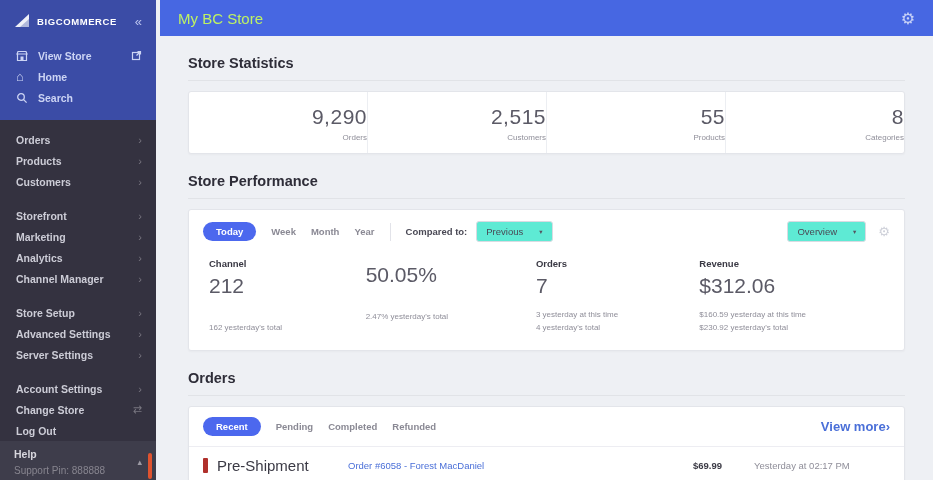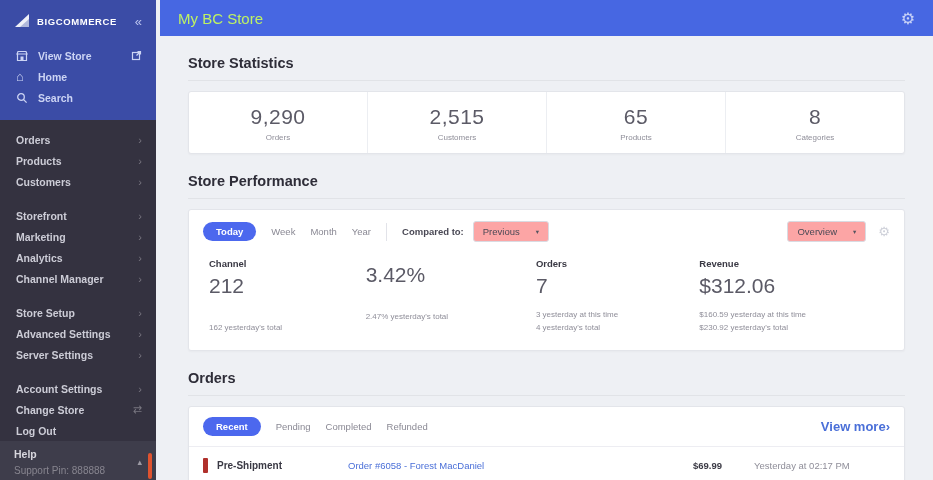--- a/index.html
+++ b/index.html
@@ -41,55 +41,55 @@
   .gear { margin-left:auto; color:#c9d3f7; font-size:16px; cursor:pointer; }
   
   .content { position:absolute; left:160px; top:36px; right:0; bottom:0;
     padding:0 28px; overflow:hidden; }
   h2.section { font-size:14.5px; font-weight:700; color:#2e2d38;
     margin-top:19px; padding-bottom:9px; border-bottom:1px solid rgba(0,0,0,.05); }
   .card { background:#fff; border:1px solid #e3e5ea; border-radius:3px;
     margin-top:10px; box-shadow:0 1px 2px rgba(20,20,40,.03); }
   
   .stats-card { display:flex; }
-  .stat-cell { flex:1; text-align:center; padding:13px 0 11px; border-right:1px solid #eceef2; }
+  .stat-cell { flex:1; text-align:right; padding:13px 0 11px; border-right:1px solid #eceef2; }
   .stat-cell:last-child { border-right:none; }
   .stat-value { font-size:21px; color:#5b5a66; letter-spacing:.5px; }
   .stat-label { font-size:8px; color:#8f8e99; margin-top:4px; }
   
   .perf-toolbar { display:flex; align-items:center; padding:11px 14px 9px; }
   .pill { background:#4c68ee; color:#fff; border:none; border-radius:12px;
     padding:4px 13px; font-size:9.5px; font-weight:700; cursor:pointer;
     font-family:inherit; }
   .tab-plain { background:none; border:none; color:#8a8994; font-size:9.5px;
-    font-weight:400; margin-left:15px; cursor:pointer; font-family:inherit; }
+    font-weight:700; margin-left:15px; cursor:pointer; font-family:inherit; }
   .vdiv { width:1px; height:18px; background:#e2e3e9; margin:0 15px; }
   .cmp-label { font-size:9.5px; color:#4a4955; font-weight:700; margin-right:9px; }
-  .select { background:#fca5a5; border:1px solid #d9dbe2; border-radius:3px;
+  .select { background:#5eead4; border:1px solid #d9dbe2; border-radius:3px;
     padding:4px 9px; font-size:9.5px; color:#4a4955; display:inline-flex;
     align-items:center; gap:16px; cursor:pointer; font-family:inherit; }
   .select .caret { font-size:6.5px; color:#55545f; }
   .spacer { flex:1; }
   .gear-light { color:#ced0d9; font-size:13px; margin-left:12px; cursor:pointer; }
   .metrics { display:flex; padding:7px 14px 15px 20px; }
   .metric.w1{width:23%;} .metric.w2{width:25%;} .metric.w3{width:24%;} .metric.w4{width:28%;}
   .m-label { font-size:9.5px; font-weight:700; color:#3a3944; }
   .m-value { font-size:21px; color:#5b5a66; margin-top:5px; }
   .m-subs { margin-top:11px; min-height:26px; display:flex; flex-direction:column;
     justify-content:flex-end; }
   .m-sub { font-size:8px; color:#8f8e99; line-height:1.6; }
   
   .orders-toolbar { display:flex; align-items:center; padding:10px 14px; }
   .view-more { margin-left:auto; font-size:13px; font-weight:700; color:#4a6fd8;
     text-decoration:none; display:inline-flex; align-items:center; cursor:pointer; }
   .order-row { display:flex; align-items:center; height:37px;
     border-top:1px solid #ededf2; padding:0 14px; }
   .status-wrap { display:flex; align-items:center; width:145px; }
   .status-bar { width:5px; height:15px; border-radius:1px; margin-right:9px; }
-  .status-text { font-size:10px; font-weight:700; color:#3a3944; }
+  .status-text { font-size:15px; font-weight:400; color:#3a3944; }
   .order-link { flex:1; font-size:9.5px; color:#4a6fd8; text-decoration:none; cursor:pointer; }
   .amount { width:70px; text-align:right; font-size:9.5px; font-weight:700; color:#3a3944; }
   .time { width:168px; padding-left:32px; font-size:9.5px; color:#8f8e99; }
   svg { display:block; }
 </style>
 </head>
 <body>
 
 <aside class="sidebar">
   <div class="sb-top">
@@ -215,21 +215,21 @@
   <div class="card stats-card">
     <div class="stat-cell">
       <div class="stat-value">9,290</div>
       <div class="stat-label">Orders</div>
     </div>
     <div class="stat-cell">
       <div class="stat-value">2,515</div>
       <div class="stat-label">Customers</div>
     </div>
     <div class="stat-cell">
-      <div class="stat-value">65</div>
+      <div class="stat-value">55</div>
       <div class="stat-label">Products</div>
     </div>
     <div class="stat-cell">
       <div class="stat-value">8</div>
       <div class="stat-label">Categories</div>
     </div>
   </div>
 
   <h2 class="section">Store Performance</h2>
   <div class="card perf-card">
@@ -253,21 +253,21 @@
     </div>
     <div class="metrics">
       <div class="metric w1">
         <div class="m-label">Channel</div>
         <div class="m-value">212</div>
         <div class="m-subs">
             <div class="m-sub">162 yesterday's total</div>
           </div>
       </div>
       <div class="metric w2">
-        <div class="m-value">3.42%</div>
+        <div class="m-value">50.05%</div>
         <div class="m-subs">
             <div class="m-sub">2.47% yesterday's total</div>
           </div>
       </div>
       <div class="metric w3">
         <div class="m-label">Orders</div>
         <div class="m-value">7</div>
         <div class="m-subs">
           <div class="m-sub">3 yesterday at this time</div>
           <div class="m-sub">4 yesterday's total</div>

